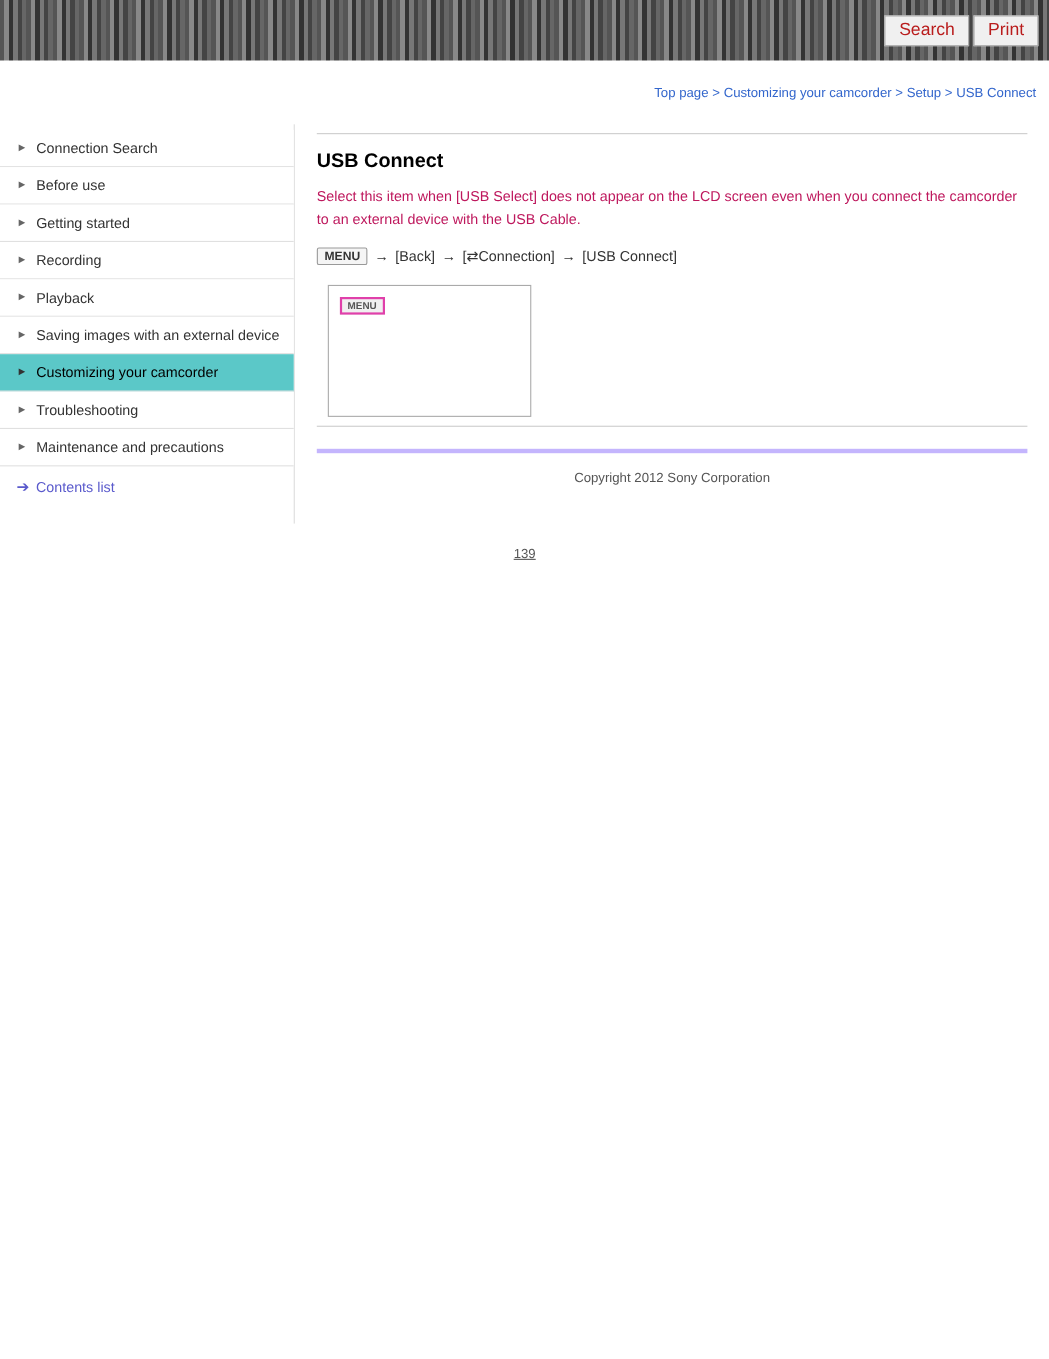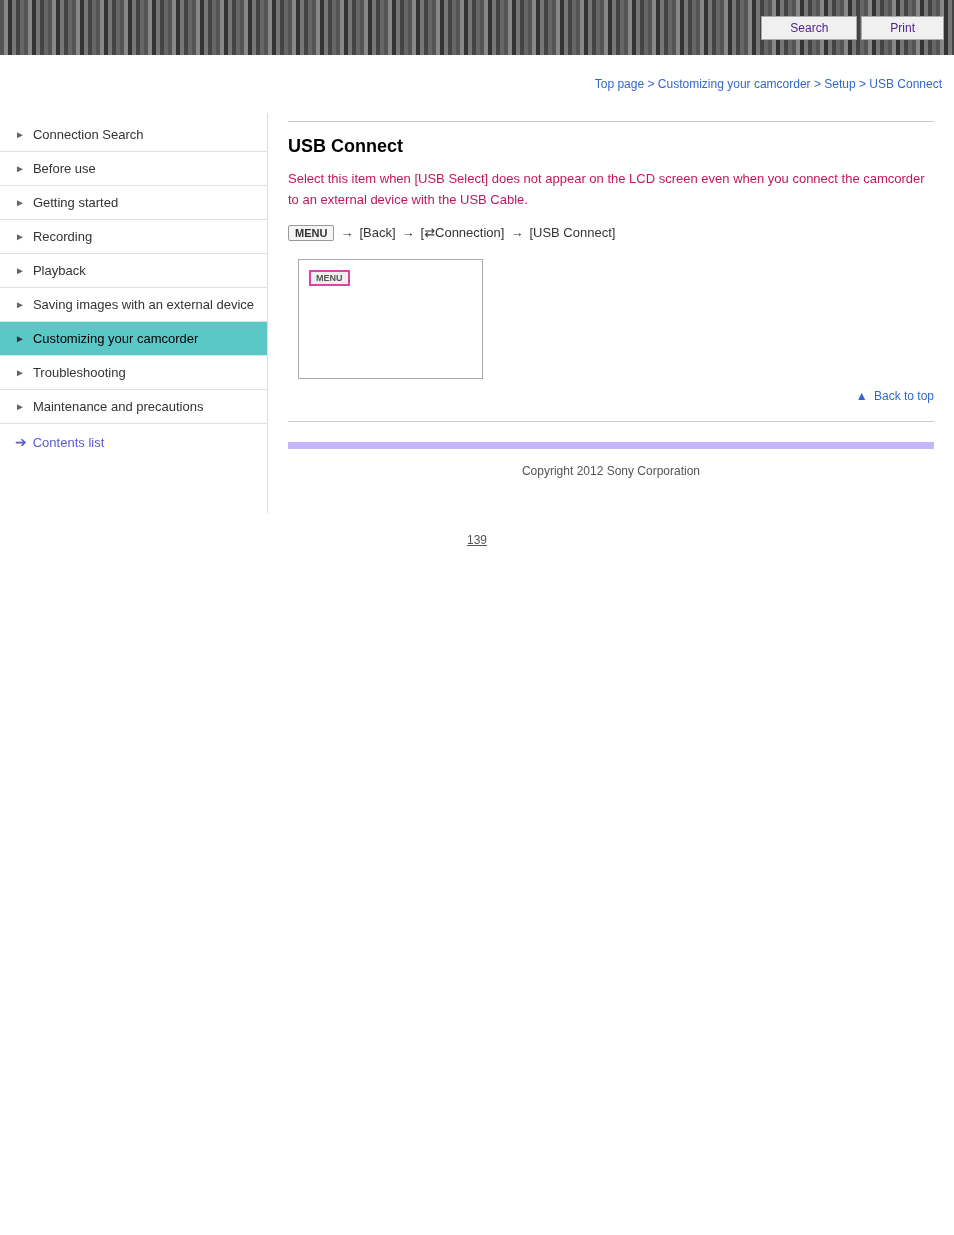--- a/index.html
+++ b/index.html
@@ -33,24 +33,24 @@
     }
 
     .header-buttons {
       display: flex;
       gap: 4px;
     }
 
     .header-btn {
       background: #f0f0f0;
       border: 1px solid #aaa;
-      padding: 4px 28px;
-      font-size: 12px;
+      padding: 4px 12px;
+      font-size: 16px;
       cursor: pointer;
-      color: #4c1d95;
+      color: #b91c1c;
     }
 
     
     .breadcrumb {
       text-align: right;
       padding: 22px 12px;
       font-size: 12px;
       color: #3366cc;
     }
 
@@ -207,21 +207,21 @@
     .back-to-top .triangle {
       color: #3366cc;
       margin-right: 3px;
     }
 
     .copyright {
       text-align: center;
       font-size: 12px;
       color: #555;
       padding: 15px 0;
-      border-top: 7px solid #c4b5fd;
+      border-top: 4px solid #c4b5fd;
       margin-top: 20px;
     }
 
     .page-number {
       text-align: center;
       font-size: 12px;
       color: #555;
       padding: 20px 0;
       text-decoration: underline;
     }
@@ -317,26 +317,20 @@
       <span class="arrow-symbol">→</span>
       <span>[⇄Connection]</span>
       <span class="arrow-symbol">→</span>
       <span>[USB Connect]</span>
     </div>
 
     <div class="screen-illustration">
       <div class="screen-menu-btn">MENU</div>
     </div>
 
-    <div class="back-to-top">
-      <a href="#">
-        <span class="triangle">▲</span>
-        <span>Back to top</span>
-      </a>
-    </div>
 
     <hr class="content-divider">
 
     <div class="copyright">Copyright 2012 Sony Corporation</div>
 
   </div>
 </div>
 
 <div class="page-number">139</div>
 

